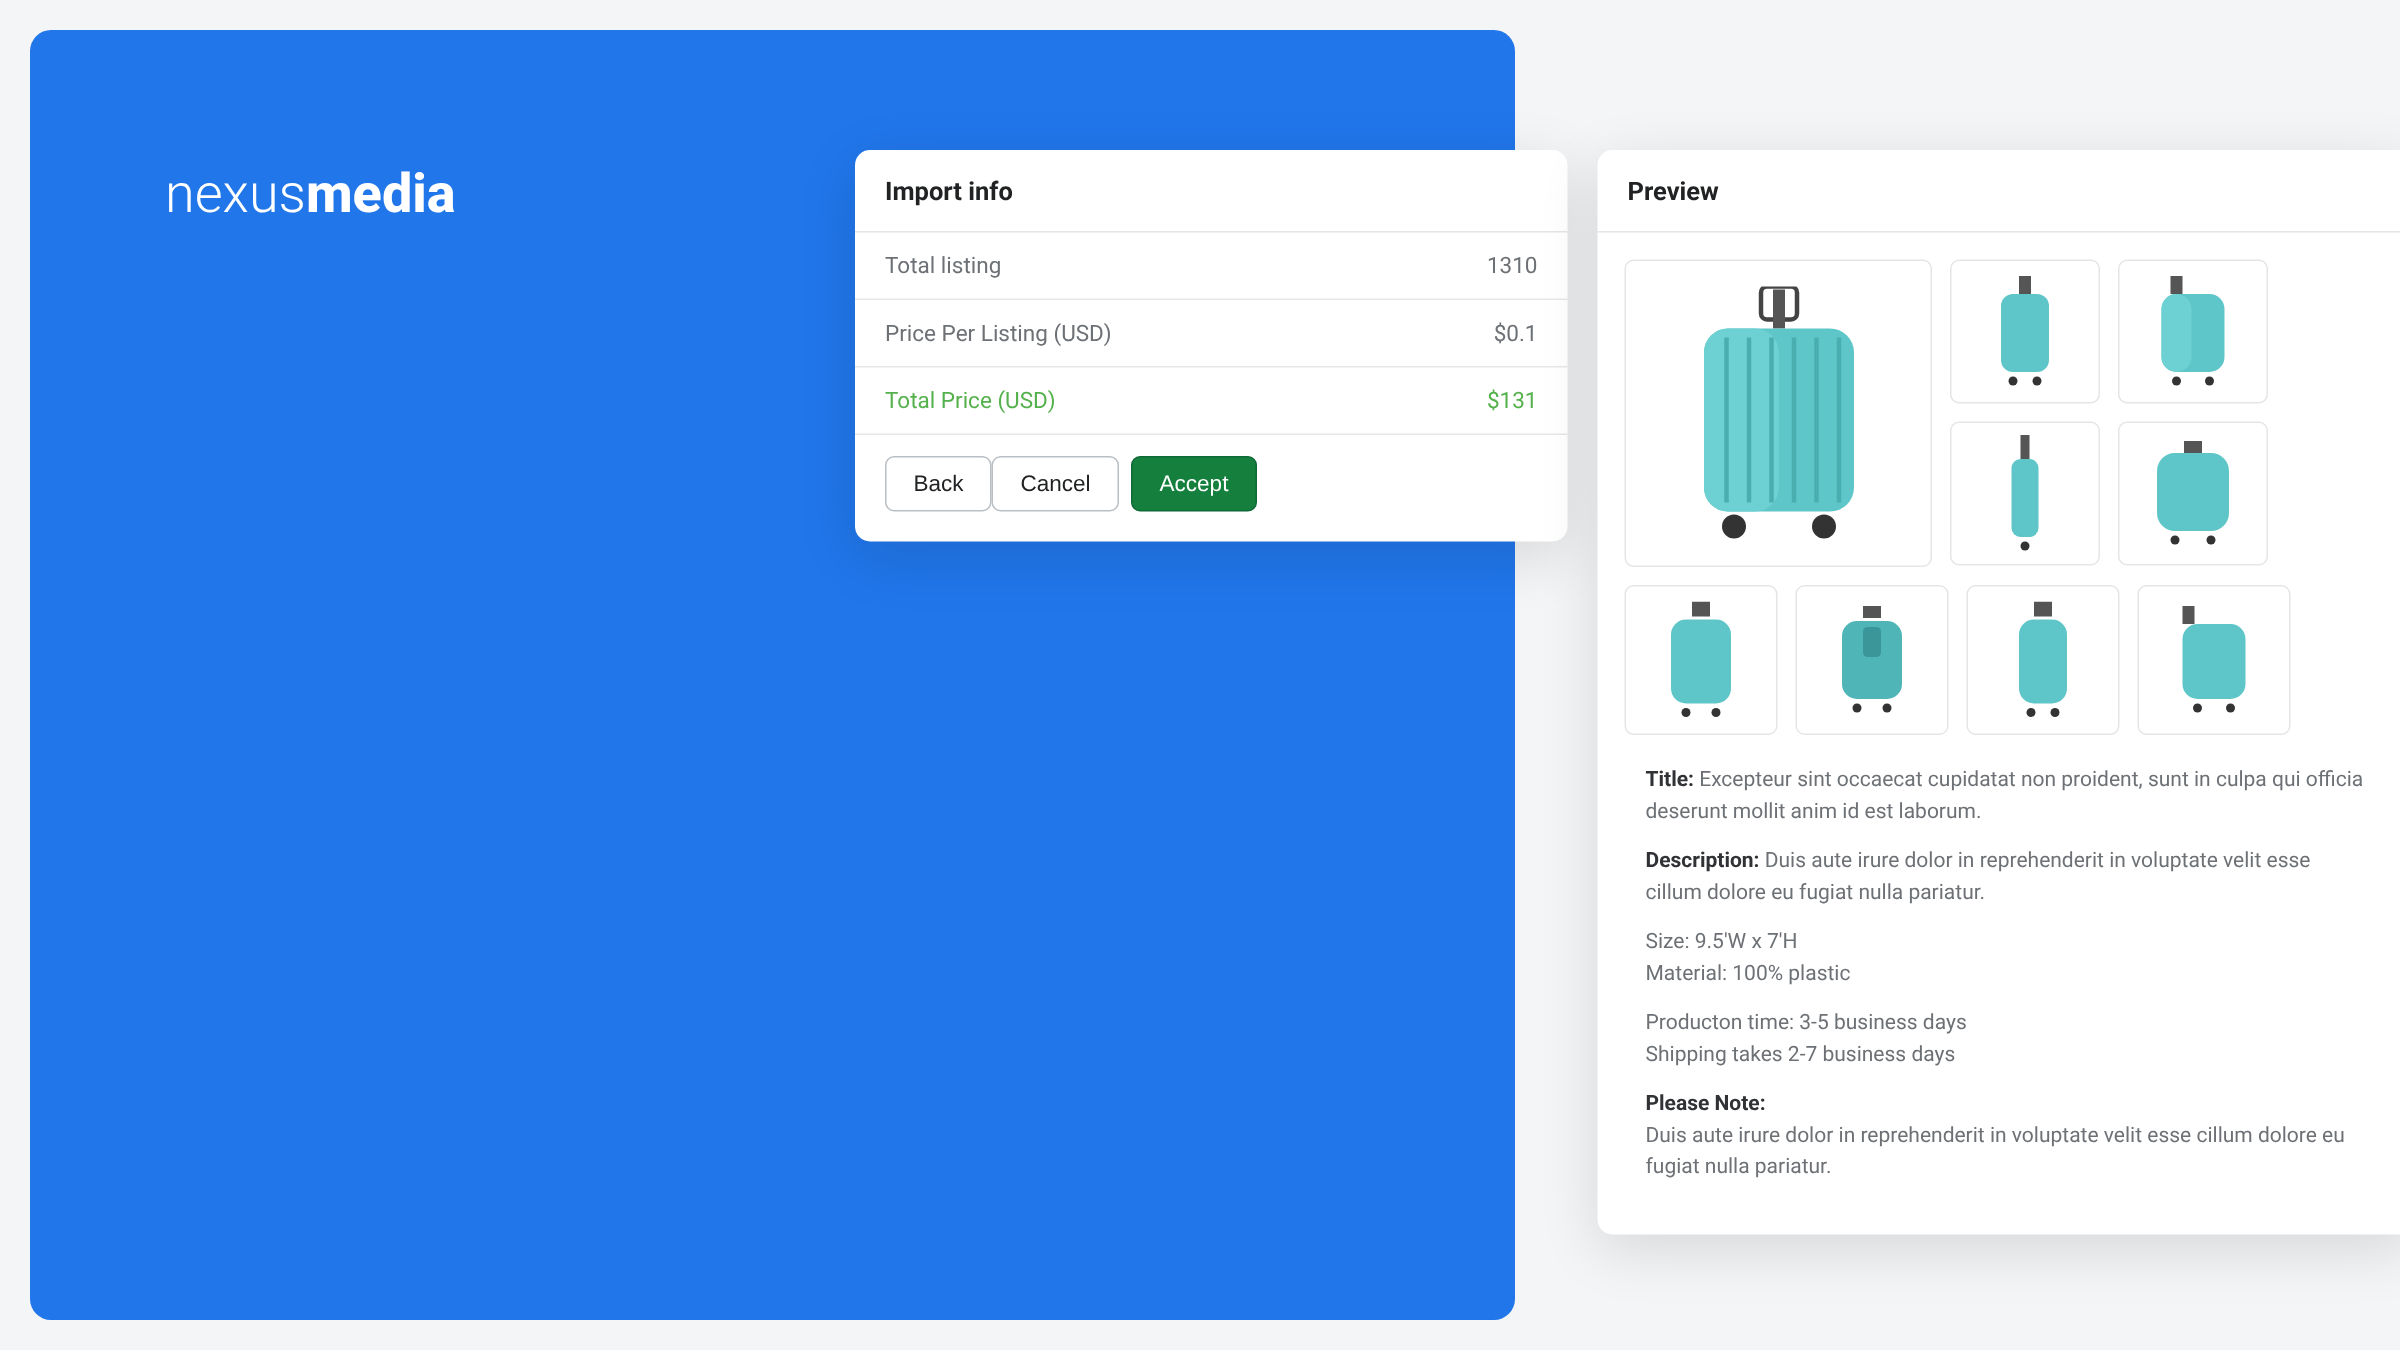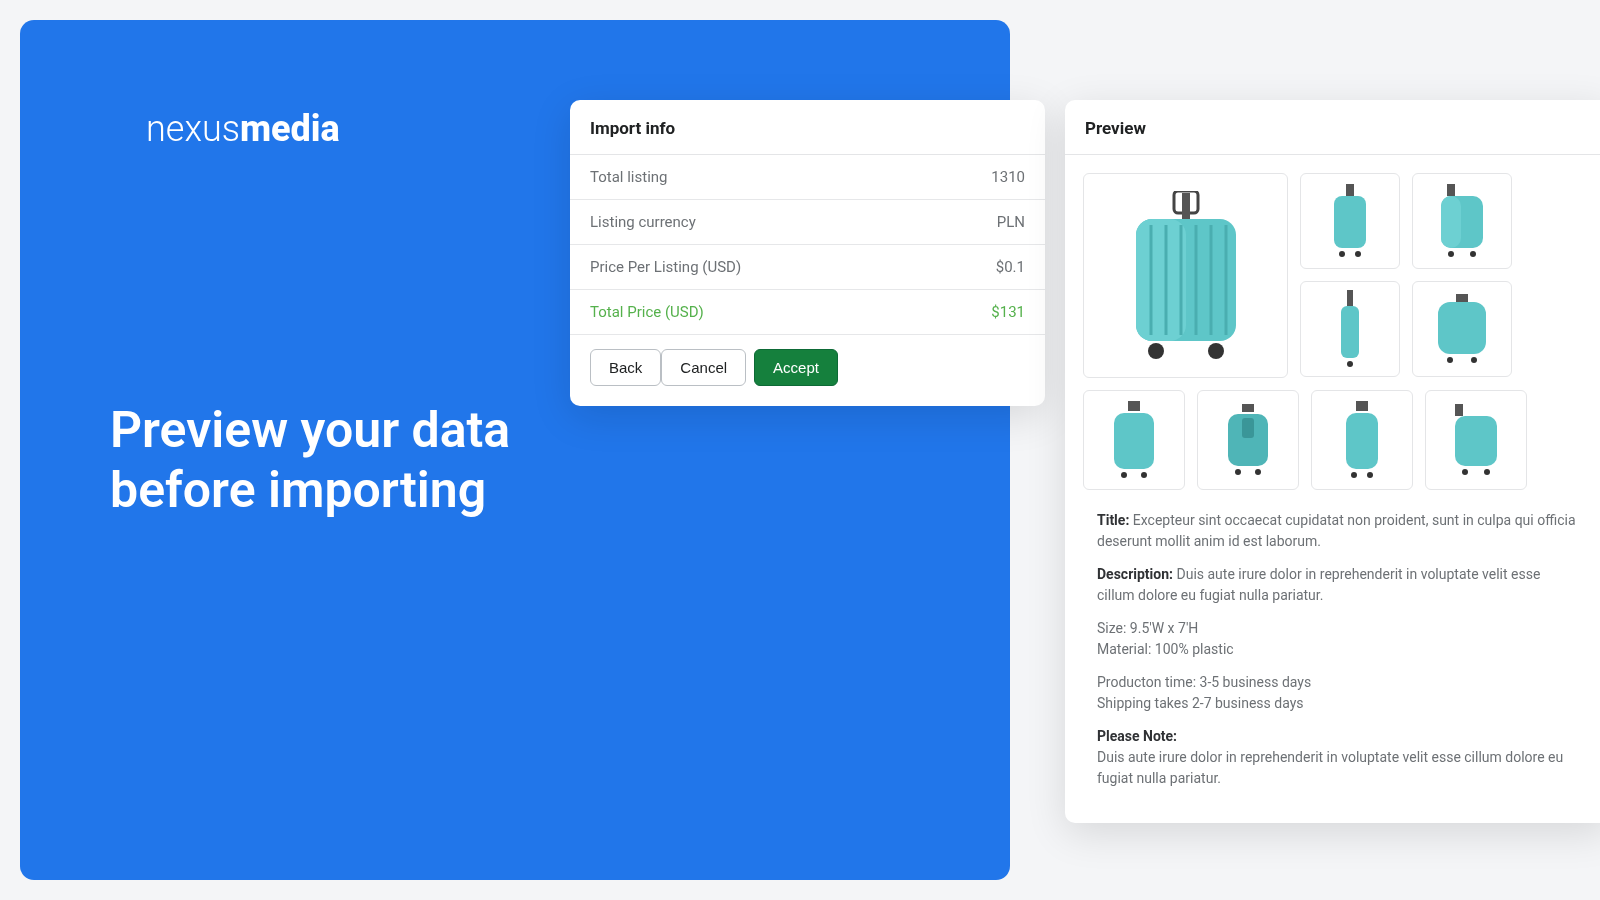--- a/index.html
+++ b/index.html
@@ -16,21 +16,21 @@
   width: 990px; height: 860px;
   background: #2176ea;
   border-radius: 14px;
   padding: 88px 90px;
 }
 .logo {
   color: #fff;
   font-size: 36px;
   letter-spacing: 0px;
 }
-.logo .thin { font-weight: 300; margin-left: 36px; }
+.logo .thin { font-weight: 300; }
 .logo .bold { font-weight: 800; }
 .headline {
   color: #fff;
   font-size: 50px;
   font-weight: 600;
   line-height: 1.2;
   margin-top: 250px;
   white-space: pre-line;
 }
 .card {
@@ -121,33 +121,27 @@
 .desc .lbl { font-weight: 700; color: #303235; }
 .desc .tight { margin-bottom: 0; }
 </style>
 </head>
 <body>
 
 <div class="blue-panel">
   <div class="logo">
     <span class="thin">nexus</span><span class="bold">media</span>
   </div>
-  <div class="headline">Preview your data
-before importing</div>
 </div>
 
 <div class="card import-card">
   <div class="card-title">Import info</div>
   <div class="row">
     <span>Total listing</span>
     <span class="val">1310</span>
-  </div>
-  <div class="row">
-    <span>Listing currency</span>
-    <span class="val">PLN</span>
   </div>
   <div class="row">
     <span>Price Per Listing (USD)</span>
     <span class="val">$0.1</span>
   </div>
   <div class="row total">
     <span>Total Price (USD)</span>
     <span class="val">$131</span>
   </div>
   <div class="actions">

